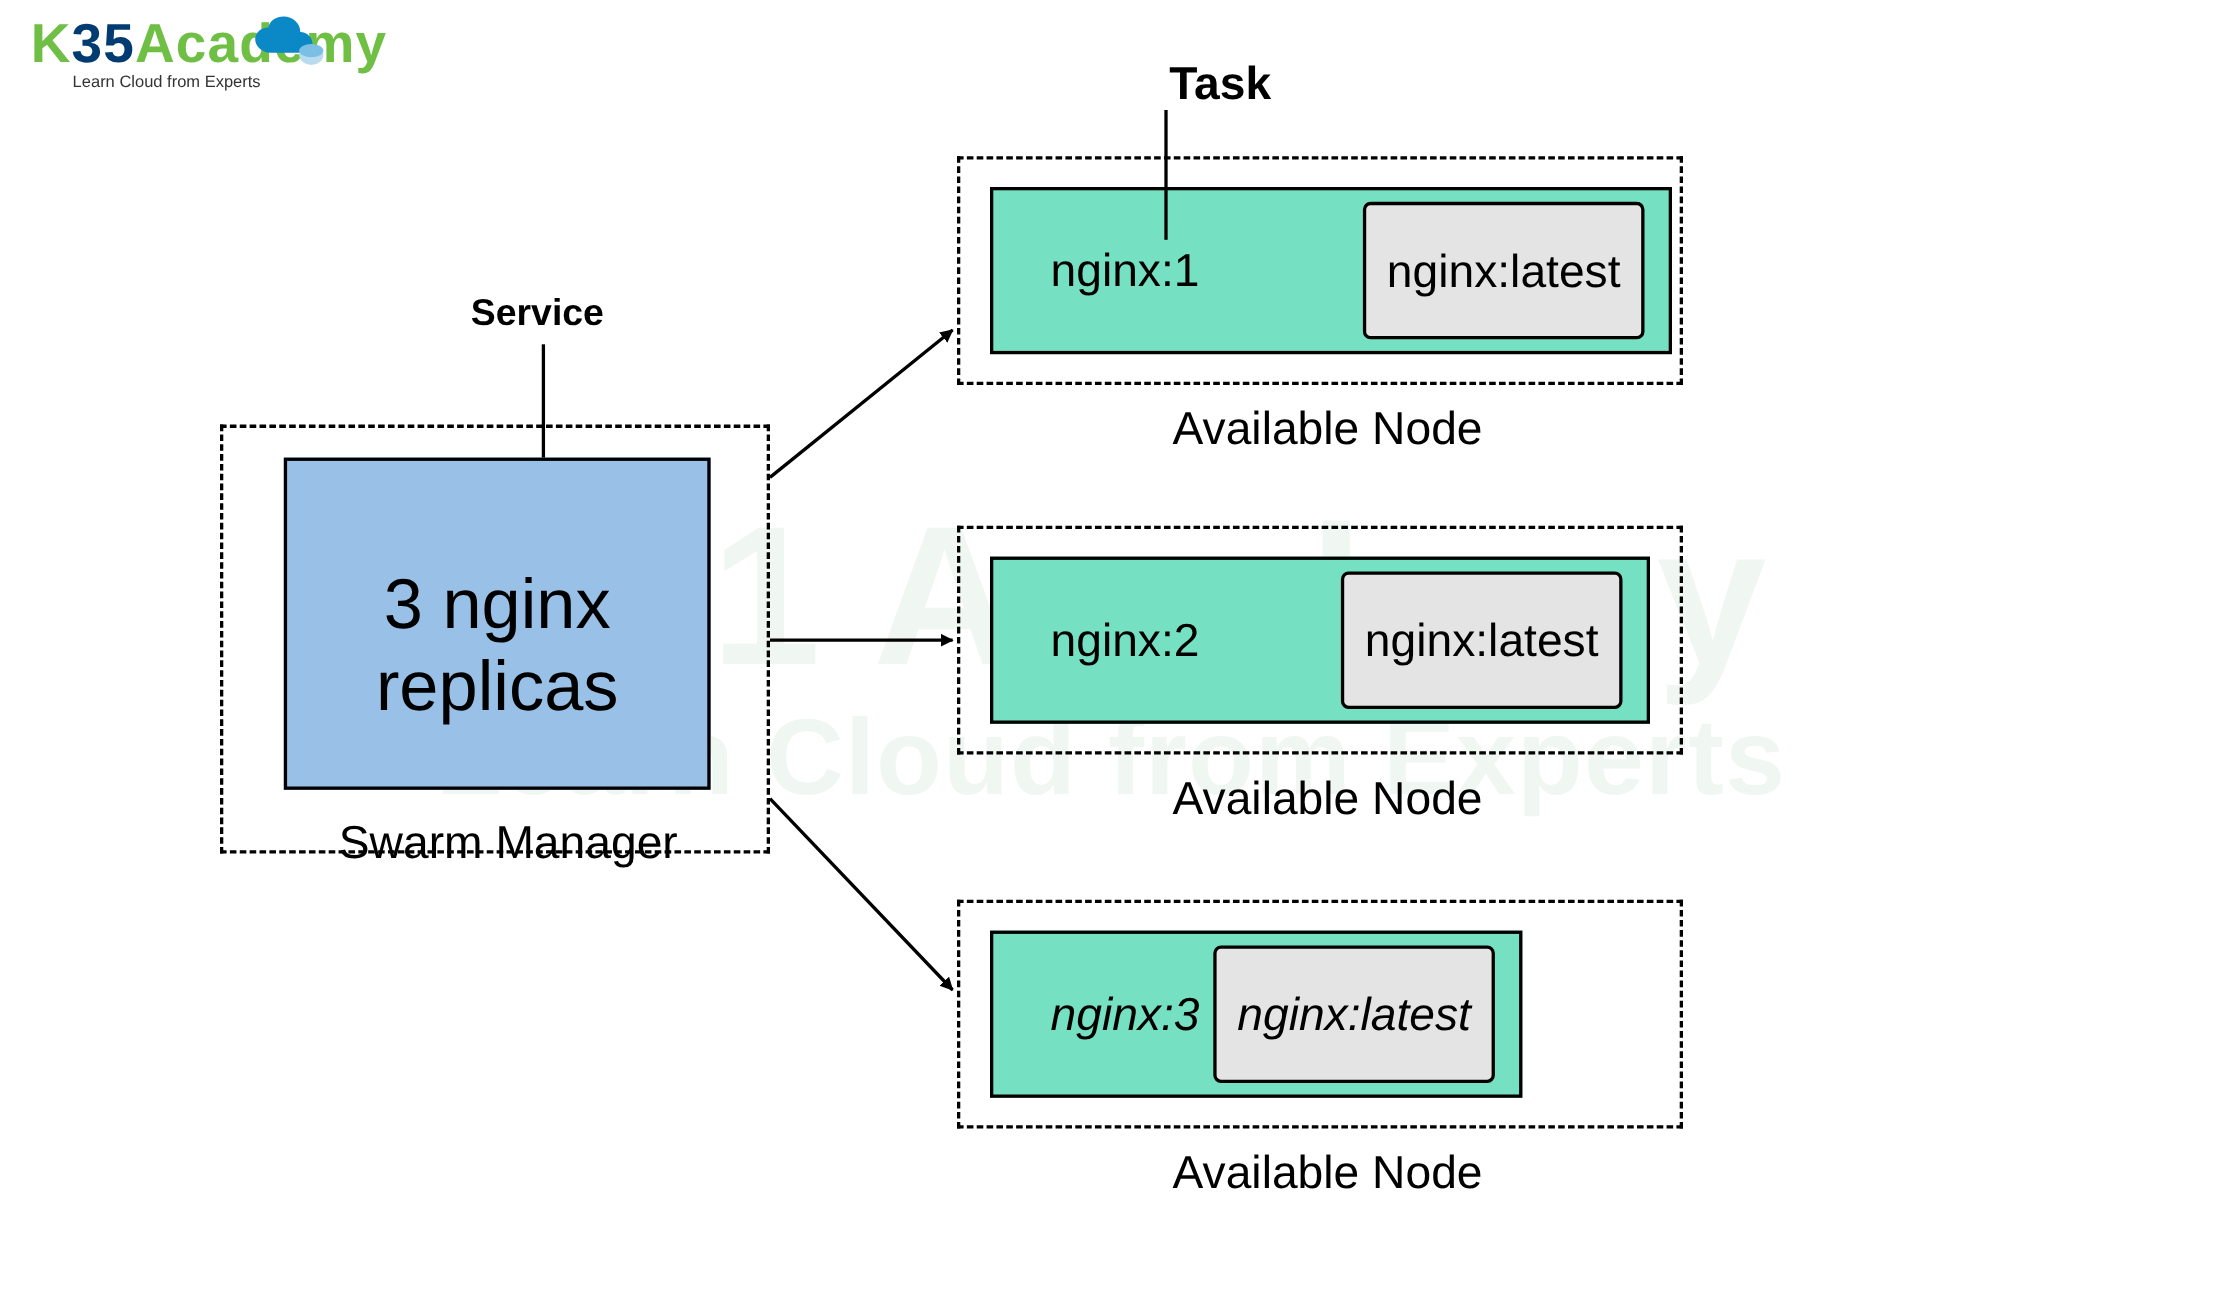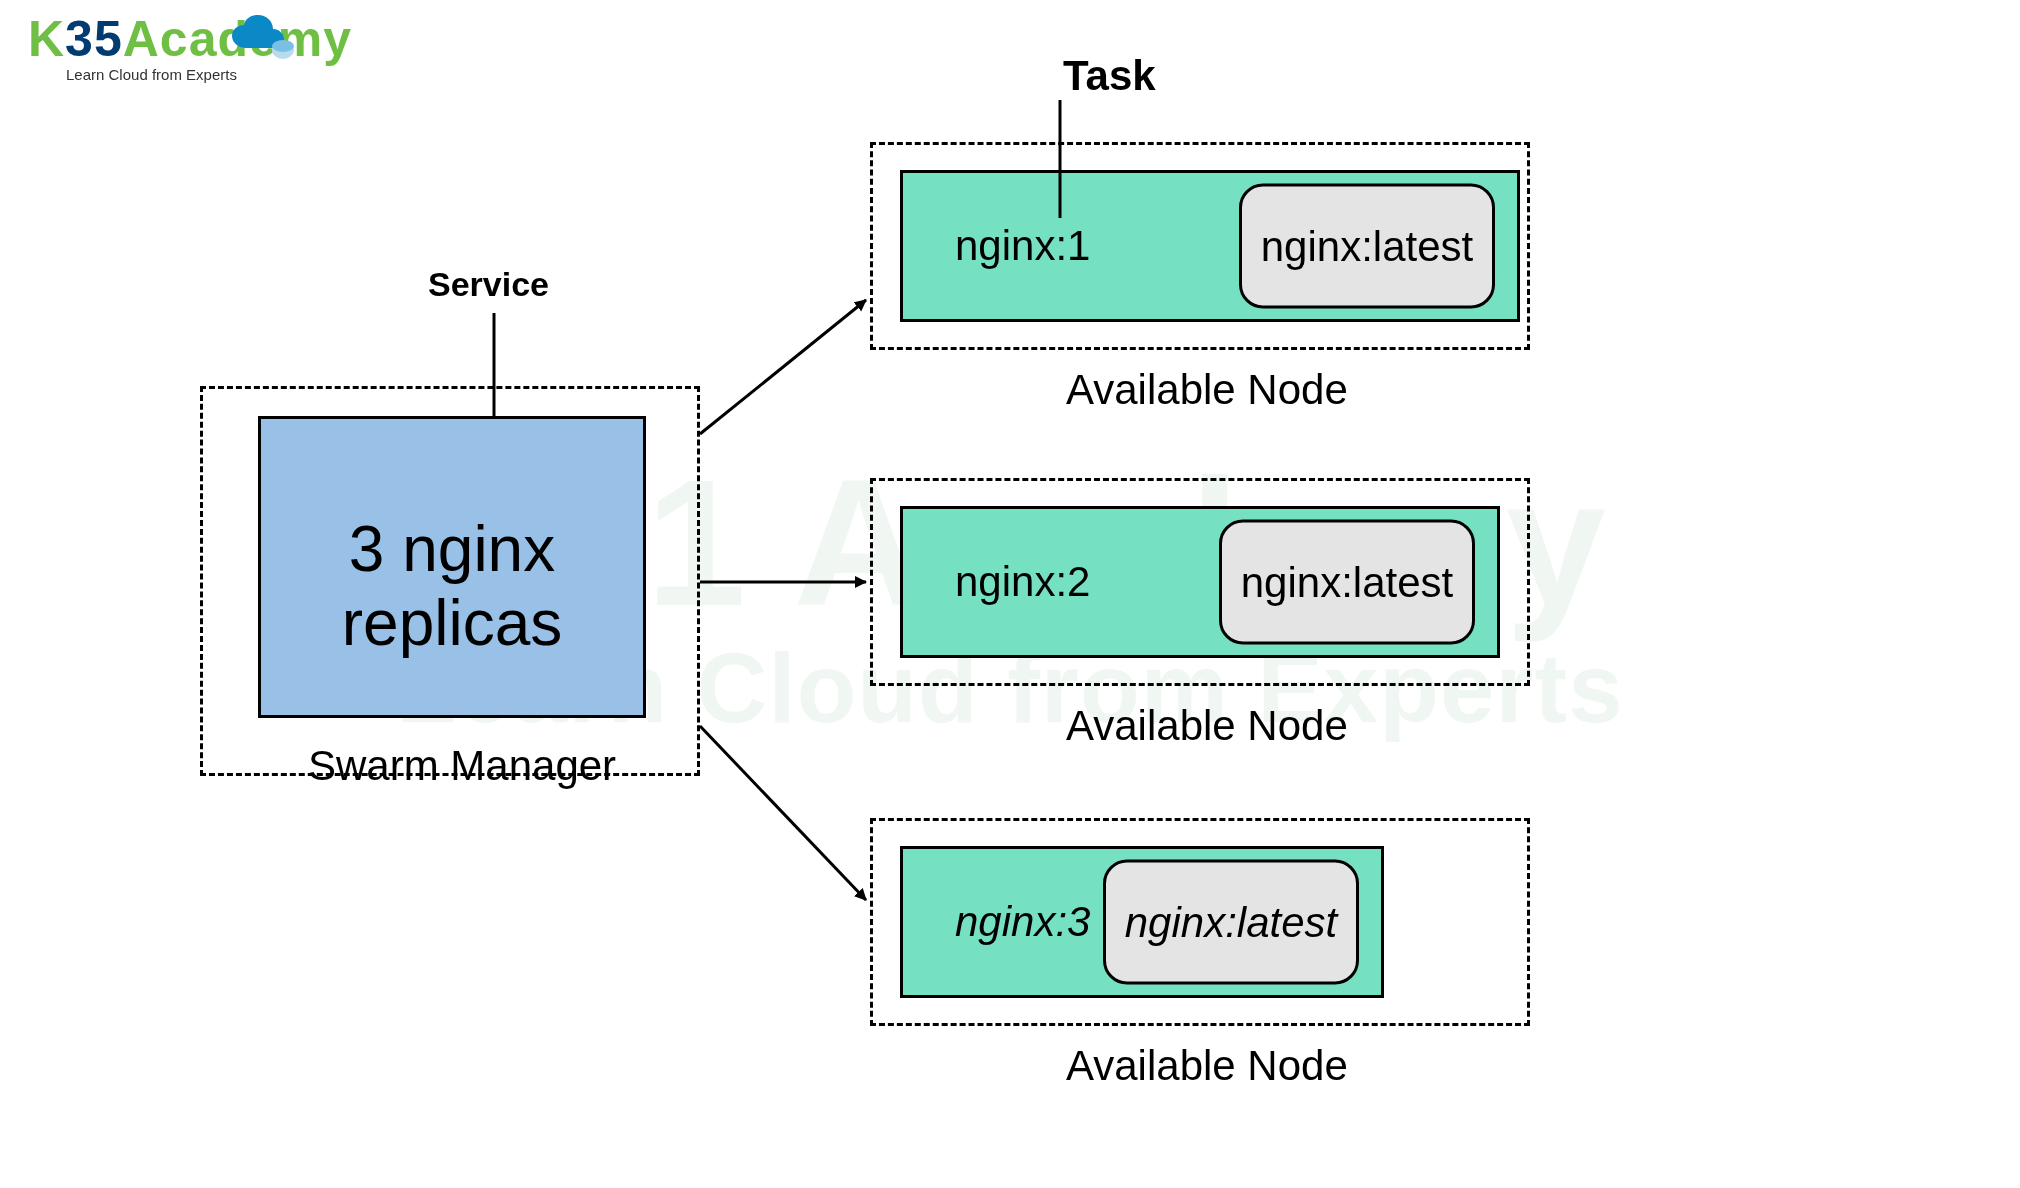--- a/index.html
+++ b/index.html
@@ -99,21 +99,21 @@
       color: #000;
       margin-left: 52px;
     }
     .image-box {
       position: absolute;
       right: 22px;
       top: 50%;
       transform: translateY(-50%);
       background: #e4e4e4;
       border: 3px solid #000;
-      border-radius: 24px;
+      border-radius: 7px;
       display: flex;
       align-items: center;
       justify-content: center;
       font-size: 42px;
       color: #000;
     }
     .node-caption {
       position: absolute;
       font-size: 42px;
       color: #000;

